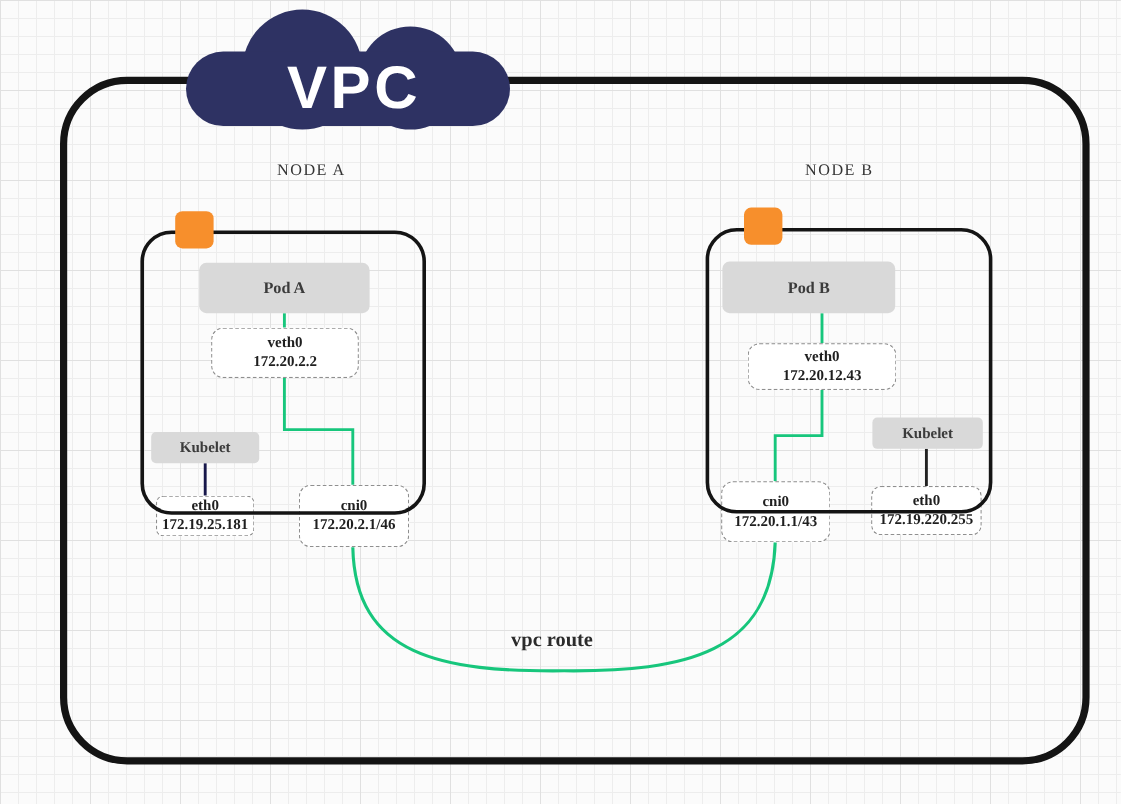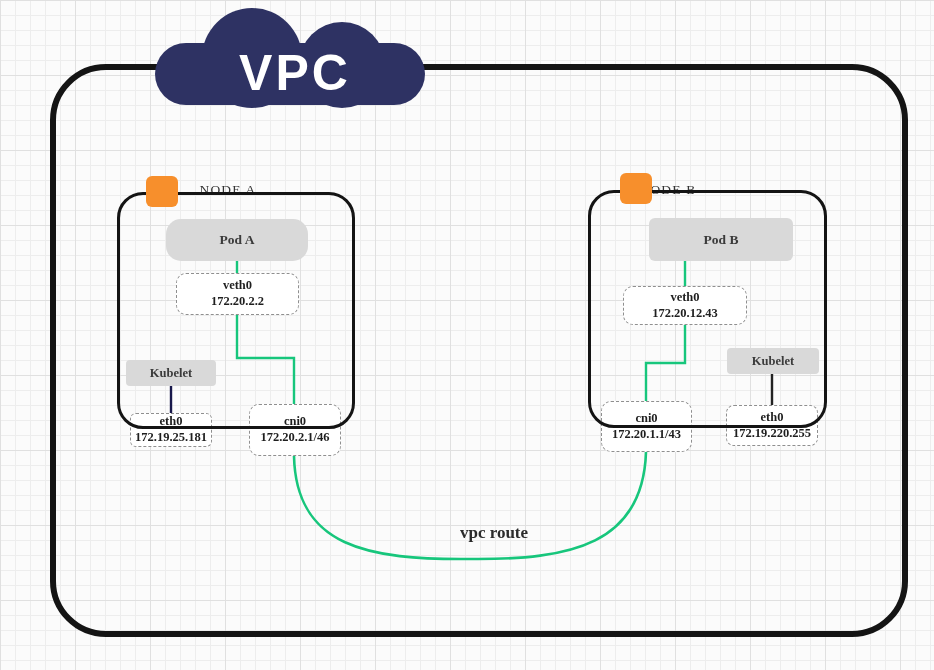--- a/index.html
+++ b/index.html
@@ -25,54 +25,54 @@
   }
   
   .node-rect{
     border:3px solid #141414;border-radius:26px;
     box-sizing:border-box;background:transparent;z-index:3;
   }
   #node-a-rect{left:117px;top:192px;width:238px;height:237px;}
   #node-b-rect{left:588px;top:190px;width:239px;height:238px;}
   .node-title{
     font-size:13.5px;color:#333;letter-spacing:1.2px;
-    width:120px;text-align:center;z-index:2;margin-top:48px;
+    width:120px;text-align:right;z-index:2;
   }
   #node-a-title{left:168px;top:134px;}
   #node-b-title{left:608px;top:134px;}
   .orange-marker{width:32px;height:31px;border-radius:6px;z-index:4;}
   #orange-a{left:146px;top:176px;}
   #orange-b{left:620px;top:173px;}
   .gray-box{
     background:#d9d9d9;border-radius:6px;z-index:2;
     display:flex;align-items:center;justify-content:center;
     font-weight:bold;font-size:13.5px;color:#3b3b3b;
   }
-  #pod-a{left:166px;top:219px;width:142px;height:42px;border-radius:15px;}
-  #pod-b{left:649px;top:218px;width:144px;height:43px;}
+  #pod-a{left:166px;top:219px;width:142px;height:42px;}
+  #pod-b{left:602px;top:218px;width:144px;height:43px;}
   #kubelet-a{left:126px;top:360px;width:90px;height:26px;font-size:12.5px;border-radius:4px;}
   #kubelet-b{left:727px;top:348px;width:92px;height:26px;font-size:12.5px;border-radius:4px;}
   .dashed-box{
     background:#ffffff;border:1.4px dashed #8f8f8f;border-radius:10px;
     box-sizing:border-box;z-index:2;
     display:flex;flex-direction:column;align-items:center;justify-content:center;
     font-weight:bold;color:#1f1f1f;line-height:1.25;
   }
   .dashed-box .nm{font-size:12.5px;}
   .dashed-box .ip{font-size:12.5px;}
   #veth-a{left:176px;top:273px;width:123px;height:42px;}
   #veth-b{left:623px;top:286px;width:124px;height:39px;}
   #eth-a{left:130px;top:413px;width:82px;height:34px;border-radius:6px;}
   #cni-a{left:249px;top:404px;width:92px;height:52px;}
   #cni-b{left:601px;top:401px;width:91px;height:51px;}
   #eth-b{left:726px;top:405px;width:92px;height:41px;border-radius:8px;}
   #lines{left:0;top:0;z-index:1;}
   #cloud{left:150px;top:2px;z-index:5;}
   #route-label{
-    left:422px;top:523px;width:144px;text-align:center;
+    left:388px;top:523px;width:144px;text-align:center;
     font-weight:bold;font-size:17px;color:#2b2b2b;z-index:4;
   }
 </style>
 </head>
 <body>
 
 <div id="canvas">
 
   <div class="abs vpc-rect"></div>
 

